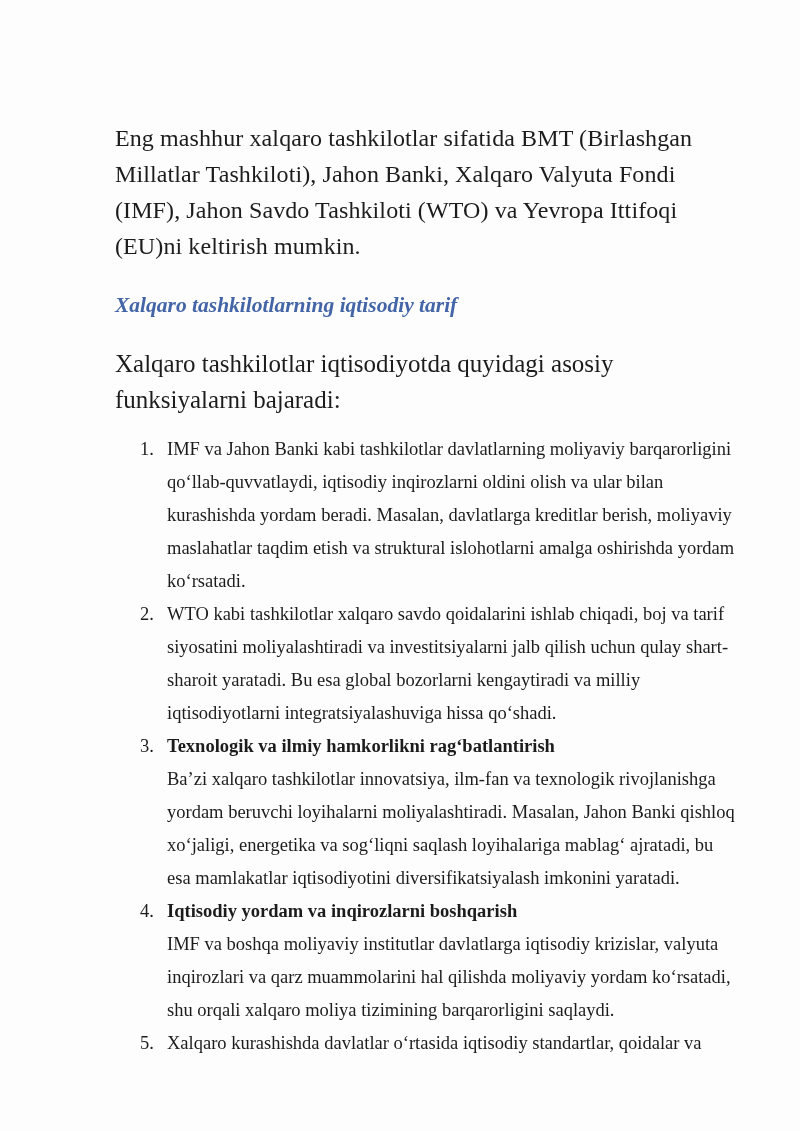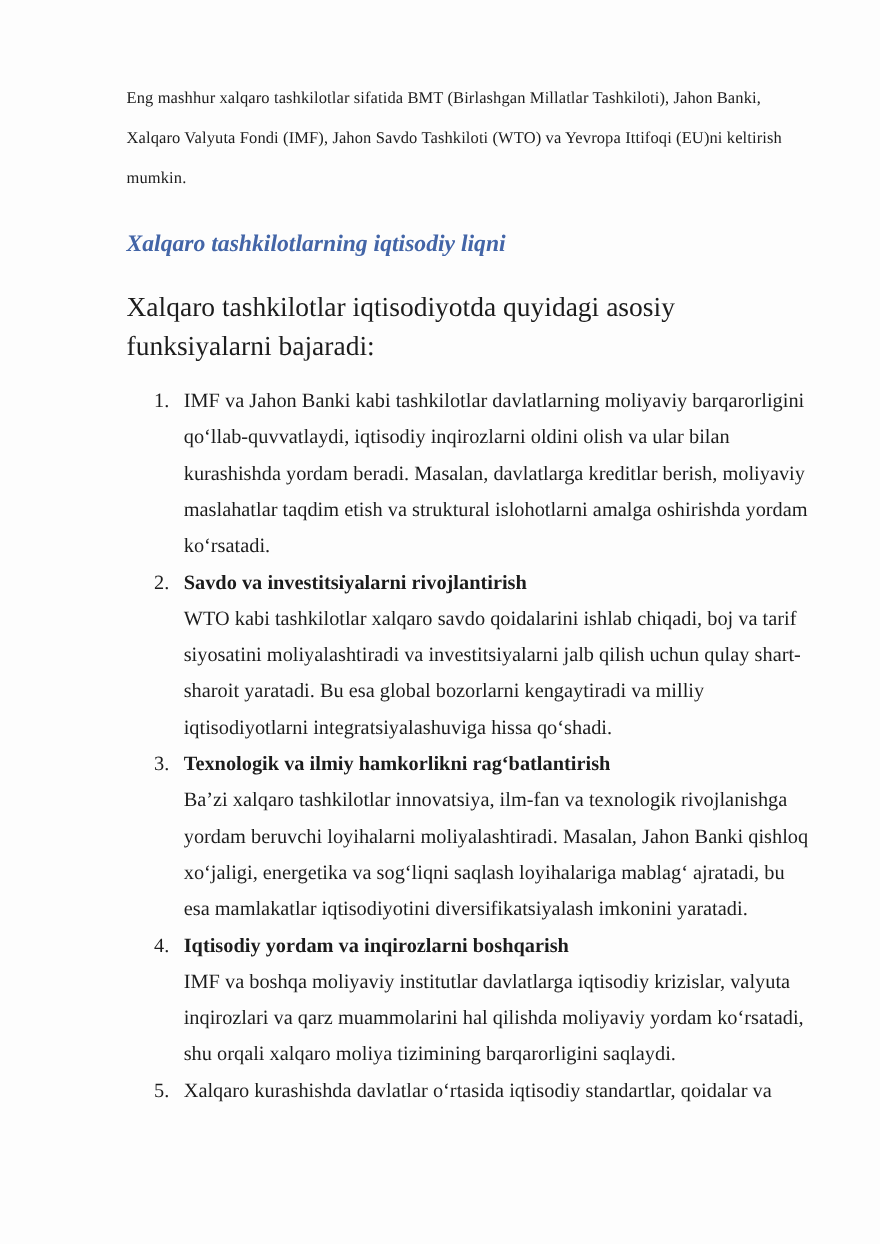--- a/index.html
+++ b/index.html
@@ -10,23 +10,24 @@
     height: 1131px;
     background: var(--background, #fdfdfd);
     font-family: "Liberation Serif", "DejaVu Serif", serif;
     color: var(--text, #1c1c1c);
     overflow: hidden;
   }
   .content {
     padding: 72px 60px 0 115px;
   }
   .intro {
-    font-size: 15px;
+    font-size: 24px;
     line-height: 36px;
     letter-spacing: 0.1px;
+    margin-top: 48px;
   }
   .section-heading {
     margin-top: 27px;
     font-family: "Liberation Serif", "DejaVu Serif", serif;
     font-size: 21.5px;
     font-weight: bold;
     font-style: italic;
     color: var(--heading, #4365a7);
     line-height: 28px;
   }
@@ -58,34 +59,33 @@
   }
 </style>
 </head>
 <body>
 
 <div class="page">
   <div class="content">
 
     <p class="intro">Eng mashhur xalqaro tashkilotlar sifatida BMT (Birlashgan Millatlar Tashkiloti), Jahon Banki, Xalqaro Valyuta Fondi (IMF), Jahon Savdo Tashkiloti (WTO) va Yevropa Ittifoqi (EU)ni keltirish mumkin.</p>
 
-    <h2 class="section-heading">Xalqaro tashkilotlarning iqtisodiy liqni</h2>
+    <h2 class="section-heading">Xalqaro tashkilotlarning iqtisodiy tarif</h2>
 
     <p class="lead">Xalqaro tashkilotlar iqtisodiyotda quyidagi asosiy funksiyalarni bajaradi:</p>
 
     <div class="numbered-list">
 
       <div class="list-item">
         <span class="item-number">1.</span>
         <div class="item-body">IMF va Jahon Banki kabi tashkilotlar davlatlarning moliyaviy barqarorligini qo‘llab-quvvatlaydi, iqtisodiy inqirozlarni oldini olish va ular bilan kurashishda yordam beradi. Masalan, davlatlarga kreditlar berish, moliyaviy maslahatlar taqdim etish va struktural islohotlarni amalga oshirishda yordam ko‘rsatadi.</div>
       </div>
 
       <div class="list-item">
         <span class="item-number">2.</span>
-        <div class="item-title">Savdo va investitsiyalarni rivojlantirish</div>
         <div class="item-body">WTO kabi tashkilotlar xalqaro savdo qoidalarini ishlab chiqadi, boj va tarif siyosatini moliyalashtiradi va investitsiyalarni jalb qilish uchun qulay shart-sharoit yaratadi. Bu esa global bozorlarni kengaytiradi va milliy iqtisodiyotlarni integratsiyalashuviga hissa qo‘shadi.</div>
       </div>
 
       <div class="list-item">
         <span class="item-number">3.</span>
         <div class="item-title">Texnologik va ilmiy hamkorlikni rag‘batlantirish</div>
         <div class="item-body">Ba’zi xalqaro tashkilotlar innovatsiya, ilm-fan va texnologik rivojlanishga yordam beruvchi loyihalarni moliyalashtiradi. Masalan, Jahon Banki qishloq xo‘jaligi, energetika va sog‘liqni saqlash loyihalariga mablag‘ ajratadi, bu esa mamlakatlar iqtisodiyotini diversifikatsiyalash imkonini yaratadi.</div>
       </div>
 
       <div class="list-item">

